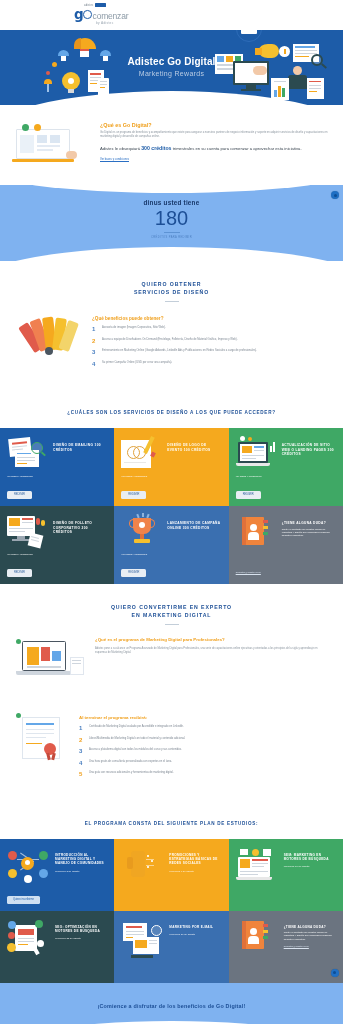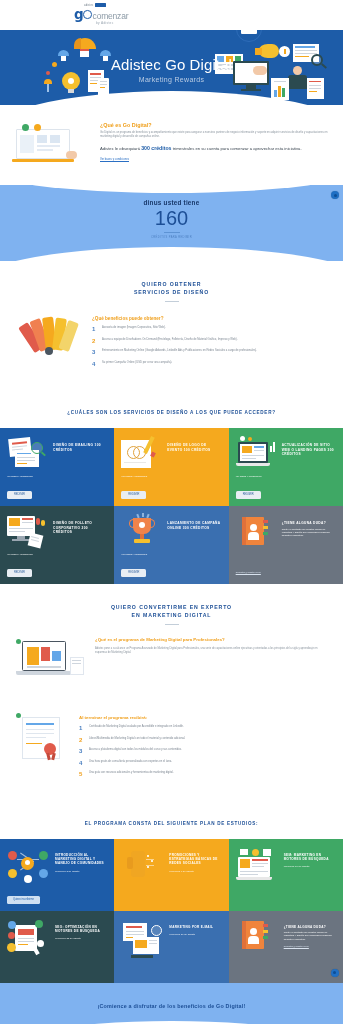--- a/index.html
+++ b/index.html
@@ -67,21 +67,21 @@
     display: flex; align-items: center; justify-content: center;
   }
   .hero-badge .bdg-in {
     width: 16px; height: 9px; background: #ffffff; border-radius: 1px;
   }
   .hero-txt {
     position: absolute; left: 0; right: 0; top: 26px;
     text-align: center; z-index: 4;
   }
   .hero-title {
-    font-size: 15px; color: #ffffff; font-weight: 400; letter-spacing: .1px;
+    font-size: 10px; color: #ffffff; font-weight: 700; letter-spacing: .1px;
   }
   .hero-sub {
     font-size: 7px; color: #b9cce4; margin-top: 3px; letter-spacing: .3px;
   }
   .hero-curve {
     position: absolute; left: -6%; bottom: -34px;
     width: 112%; height: 48px;
     background: #ffffff;
     border-radius: 50% 50% 0 0 / 100% 100% 0 0;
   }
@@ -385,21 +385,21 @@
         <span>Adistec le obsequiará </span><b>300 créditos</b><span> trimestrales en su cuenta para comenzar a aprovechar esta iniciativa.</span>
       </div>
       <a class="info-link" href="#">Ver bases y condiciones</a>
     </div>
   </div>
 </div>
 
 <div class="credits">
   <div class="credits-curve-top"></div>
   <div class="credits-label">dinus usted tiene</div>
-  <div class="credits-num">160</div>
+  <div class="credits-num">180</div>
   <div class="credits-rule"></div>
   <div class="credits-note">CRÉDITOS PARA REDIMIR</div>
   <div class="credits-curve"></div>
   <div class="help" style="right:4px;top:6px;"></div>
 </div>
 
 <div class="sec-head">
   <div class="l1">QUIERO OBTENER</div>
   <div class="l2">SERVICIOS DE DISEÑO</div>
   <div class="sec-rule"></div>

